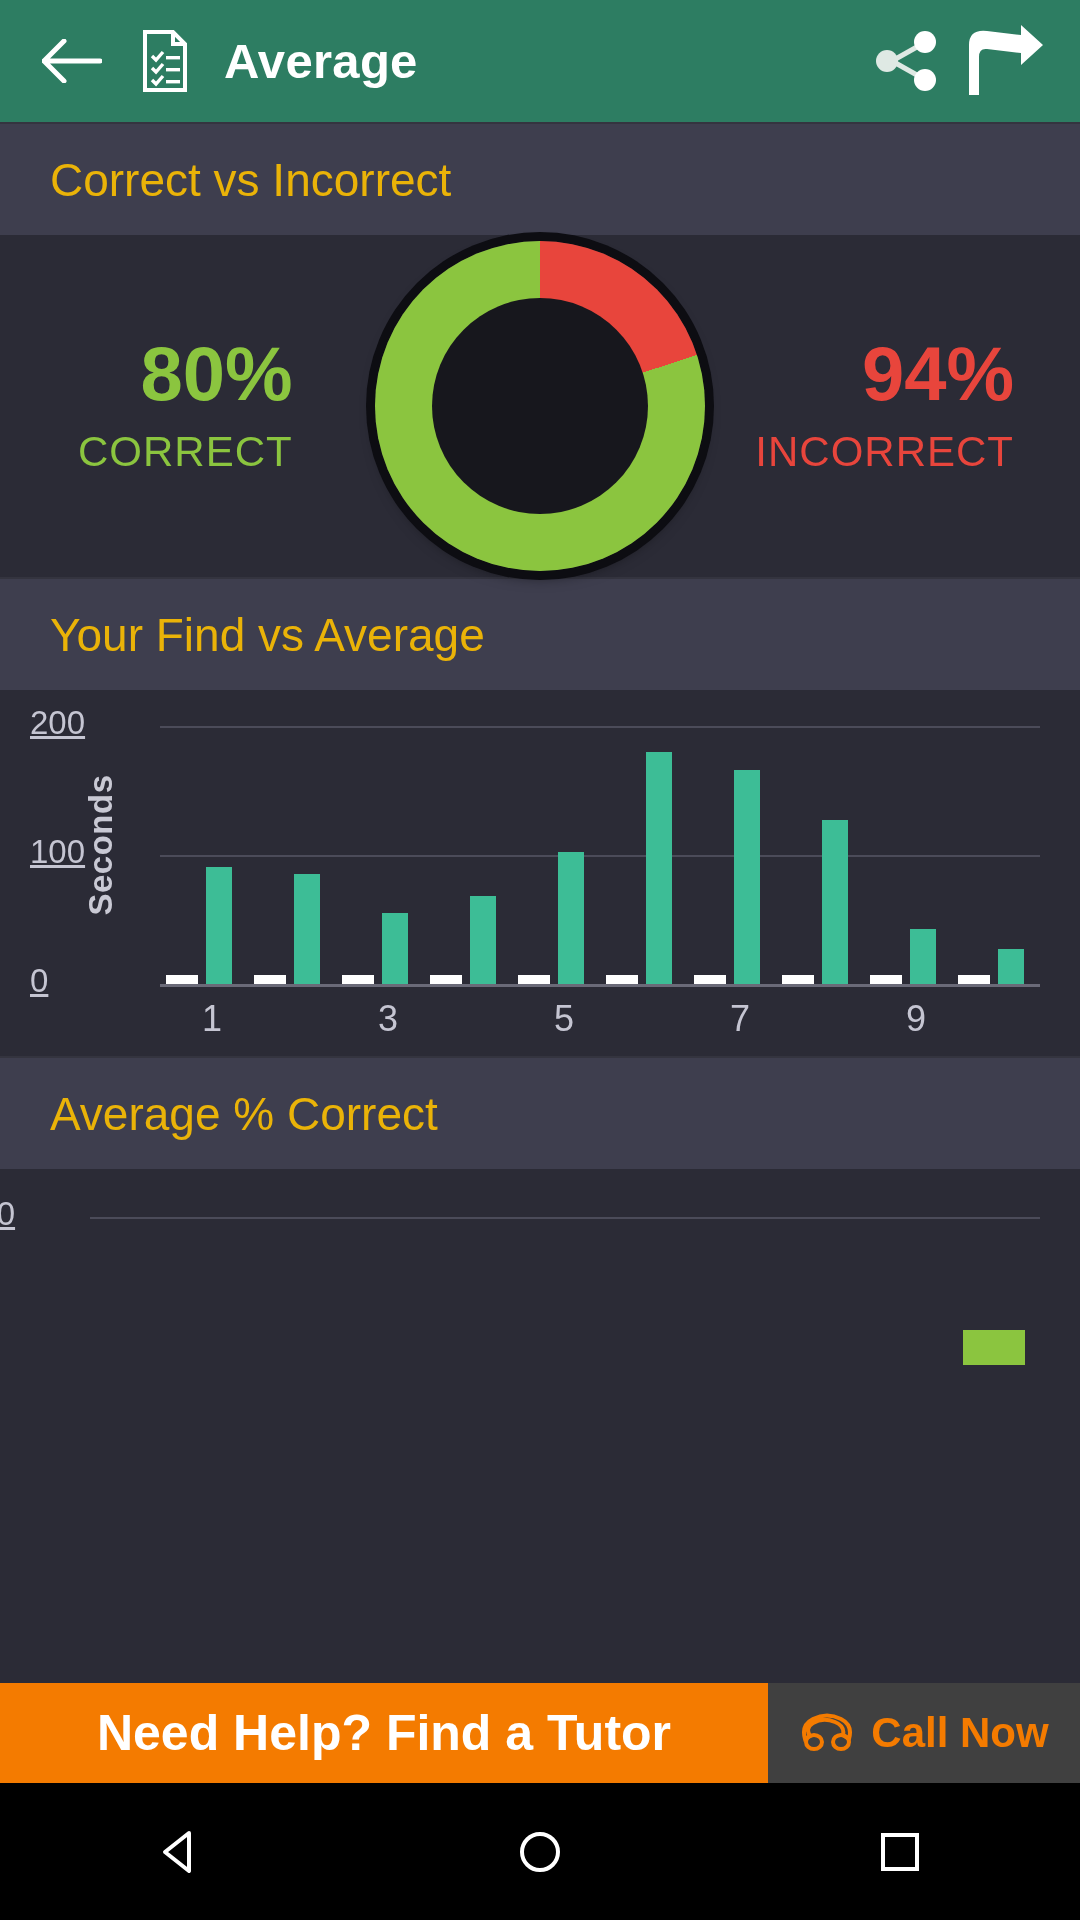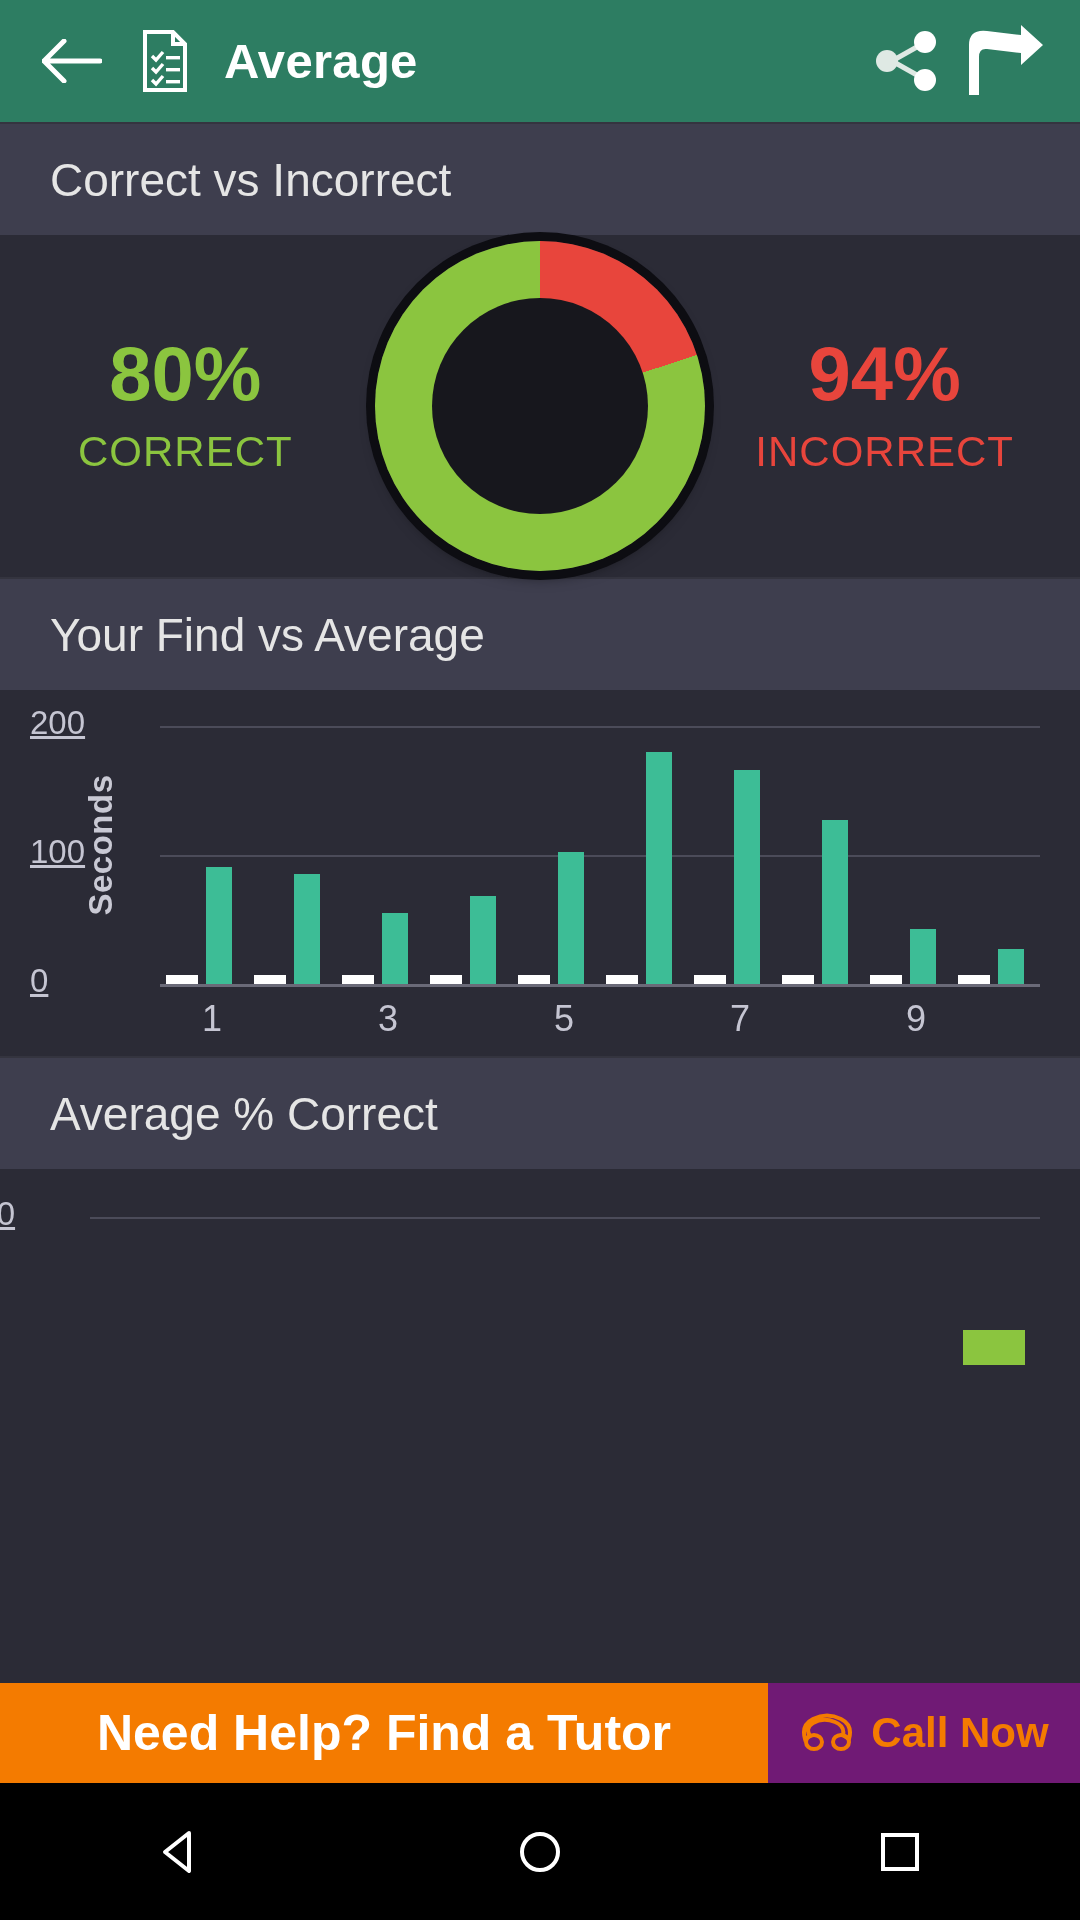--- a/index.html
+++ b/index.html
@@ -30,40 +30,40 @@
     color:#fff; font-size:49px; font-weight:700; margin-left:24px; letter-spacing:0.3px;
     flex:1;
   }
   .appbar-action{ width:96px; height:90px; display:flex; align-items:center; justify-content:center; }
 
   
   .section-head{
     background:#3e3e4e; height:113px; display:flex; align-items:center;
     padding-left:50px; border-top:2px solid #34343f;
   }
-  .section-head .title{ color:#e5e5e5; font-size:46px; font-weight:400; }
+  .section-head .title{ color:#eab308; font-size:46px; font-weight:400; }
 
   
   .donut-panel{
     background:#2b2b36; height:342px; position:relative;
     display:flex; align-items:center; justify-content:center;
   }
   .donut-wrap{ position:relative; width:330px; height:330px; }
   .donut-ring{
     position:absolute; inset:0; border-radius:50%;
     box-shadow:0 0 0 9px #0d0d12, 0 6px 14px rgba(0,0,0,.55);
   }
   .donut-hole{
     position:absolute; left:50%; top:50%; transform:translate(-50%,-50%);
     width:216px; height:216px; border-radius:50%; background:#17171d;
   }
   .stat{ position:absolute; top:50%; transform:translateY(-50%); text-align:center; }
   .stat.left{ left:78px; }
   .stat.right{ right:66px; }
-  .stat .pct{ font-size:76px; font-weight:700; line-height:1; }
+  .stat .pct{ font-size:76px; font-weight:700; line-height:1;text-align:right; }
   .stat .lbl{ font-size:42px; font-weight:400; margin-top:16px; letter-spacing:1px; }
   .stat.left .pct,.stat.left .lbl{ color:#8bc53f; }
   .stat.right .pct,.stat.right .lbl{ color:#e8453c; }
 
   
   .chart-panel{ background:#2b2b36; position:relative; }
   .chart-panel.time{ height:366px; }
   .chart-panel.pct{ height:196px; overflow:hidden; }
 
   .plot{ position:absolute; inset:0; }
@@ -83,21 +83,21 @@
   .bar.green{ background:#8bc53f; }
   .xtick{ position:absolute; color:#c5c5d2; font-size:36px; text-align:center; width:60px; }
 
   
   .banner{ position:absolute; left:0; bottom:137px; width:1080px; height:100px; display:flex; }
   .banner-main{
     flex:1; background:#f47b00; display:flex; align-items:center; justify-content:center;
   }
   .banner-main .txt{ color:#ffffff; font-size:50px; font-weight:700; }
   .banner-cta{
-    width:312px; background:#701a75; display:flex; align-items:center; justify-content:center; gap:16px;
+    width:312px; background:#404040; display:flex; align-items:center; justify-content:center; gap:16px;
   }
   .banner-cta .txt{ color:#f47b00; font-size:42px; font-weight:700; }
 
   
   .navbar{
     position:absolute; left:0; bottom:0; width:1080px; height:137px; background:#000000;
     display:flex; align-items:center; justify-content:space-around;
   }
   .navbtn{ width:140px; height:137px; display:flex; align-items:center; justify-content:center; }
 </style>

